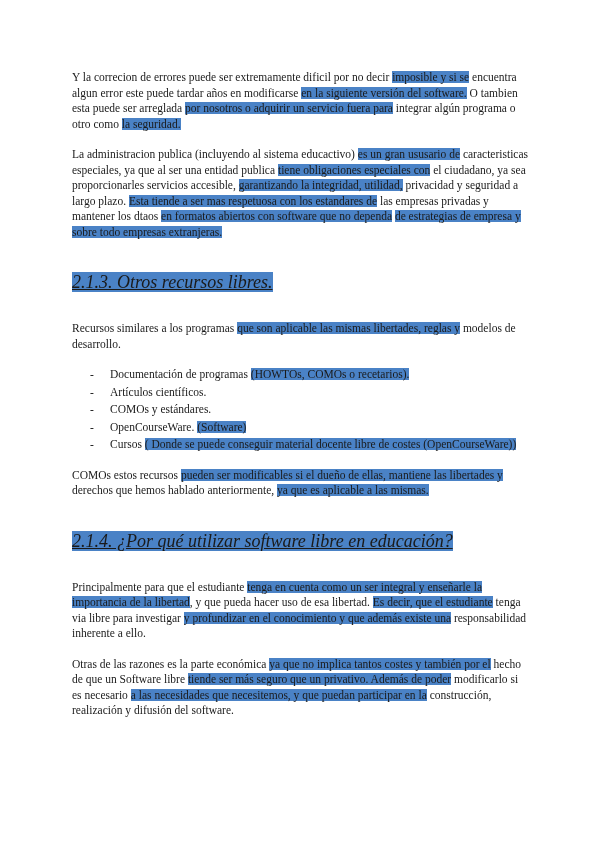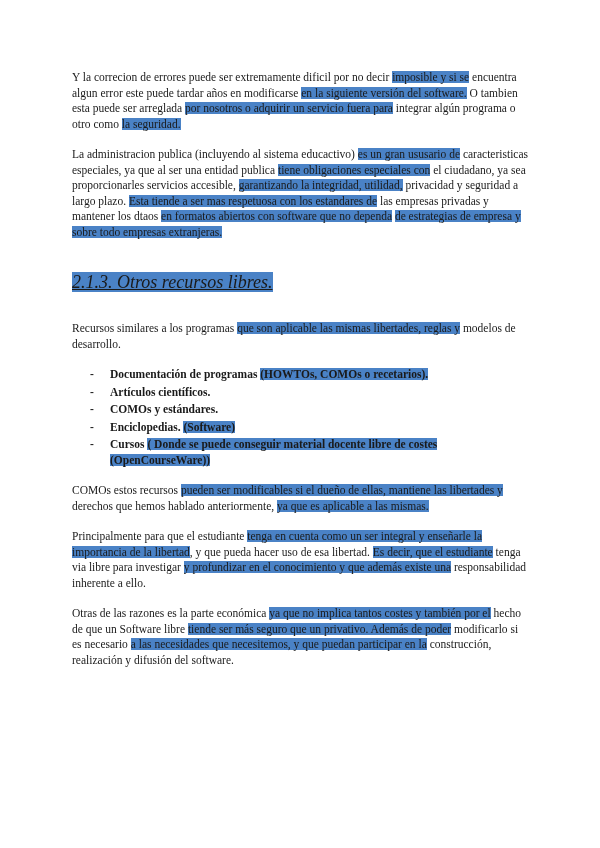--- a/index.html
+++ b/index.html
@@ -35,21 +35,20 @@
   .heading .hl {
     text-decoration: underline;
   }
   .hl {
     background: var(--hl, #4a82c6);
   }
   ul.doc-list {
     list-style: none;
     margin: 0 0 15px 0;
     padding: 0 0 0 38px;
-    font-weight: bold;
   }
   ul.doc-list li {
     position: relative;
     margin: 0 0 2px 0;
   }
   ul.doc-list li::before {
     content: "-";
     position: absolute;
     left: -20px;
     top: 0;
@@ -61,19 +60,20 @@
 
 <div class="page">
   <p class="para"><span>Y la correcion de errores puede ser extremamente dificil por no decir </span><span class="hl">imposible y si se</span><span> encuentra algun error este puede tardar años en modificarse </span><span class="hl">en la siguiente versión del software.</span><span> O tambien esta puede ser arreglada </span><span class="hl">por nosotros o adquirir un servicio fuera para</span><span> integrar algún programa o otro como </span><span class="hl">la seguridad.</span></p>
   <p class="para"><span>La administracion publica (incluyendo al sistema educactivo) </span><span class="hl">es un gran ususario de</span><span> caracteristicas especiales, ya que al ser una entidad publica </span><span class="hl">tiene obligaciones especiales con</span><span> el ciudadano, ya sea proporcionarles servicios accesible, </span><span class="hl">garantizando  la integridad, utilidad,</span><span> privacidad y seguridad a largo plazo. </span><span class="hl">Esta tiende a ser mas respetuosa con los estandares de</span><span> las empresas privadas y mantener los dtaos </span><span class="hl">en formatos abiertos con software que no dependa</span><span> </span><span class="hl">de estrategias de empresa y sobre todo empresas extranjeras.</span></p>
   <h2 class="heading"><span class="hl">2.1.3. Otros recursos libres.</span></h2>
   <p class="para"><span>Recursos similares  a  los programas </span><span class="hl">que son aplicable las mismas libertades, reglas y</span><span> modelos de desarrollo.</span></p>
   <ul class="doc-list">
       <li><span>Documentación de programas </span><span class="hl">(HOWTOs, COMOs o recetarios).</span></li>
       <li><span>Artículos científicos.</span></li>
       <li><span>COMOs y estándares.</span></li>
-      <li><span>Enciclopedias. </span><span class="hl">(Software)</span></li>
+      <li><span>OpenCourseWare. </span><span class="hl">(Software)</span></li>
       <li><span>Cursos </span><span class="hl">( Donde se puede conseguir material docente libre de costes (OpenCourseWare))</span></li>
     </ul>
   <p class="para"><span>COMOs estos recursos </span><span class="hl">pueden ser modificables si el dueño de ellas, mantiene las libertades y</span><span> derechos que hemos hablado anteriormente, </span><span class="hl">ya que es aplicable a las mismas.</span></p>
+  <h2 class="heading"><span class="hl">2.1.4. ¿Por qué utilizar software libre en educación?</span></h2>
   <p class="para"><span>Principalmente para que el estudiante </span><span class="hl">tenga en cuenta como un ser integral y enseñarle la importancia de la libertad</span><span>, y que pueda hacer uso de esa libertad. </span><span class="hl">Es decir, que el estudiante</span><span> tenga via libre para investigar </span><span class="hl">y profundizar en el conocimiento y que además existe una</span><span> responsabilidad inherente a ello.</span></p>
   <p class="para"><span>Otras de las razones es la parte económica </span><span class="hl">ya que no implica tantos costes y también por el</span><span> hecho de que un Software libre </span><span class="hl">tiende ser más seguro que un privativo. Además de poder</span><span> modificarlo si es necesario </span><span class="hl">a las necesidades que necesitemos, y que puedan participar en la</span><span> construcción, realización y difusión del software.</span></p>
 </div>
 
 </body></html>

